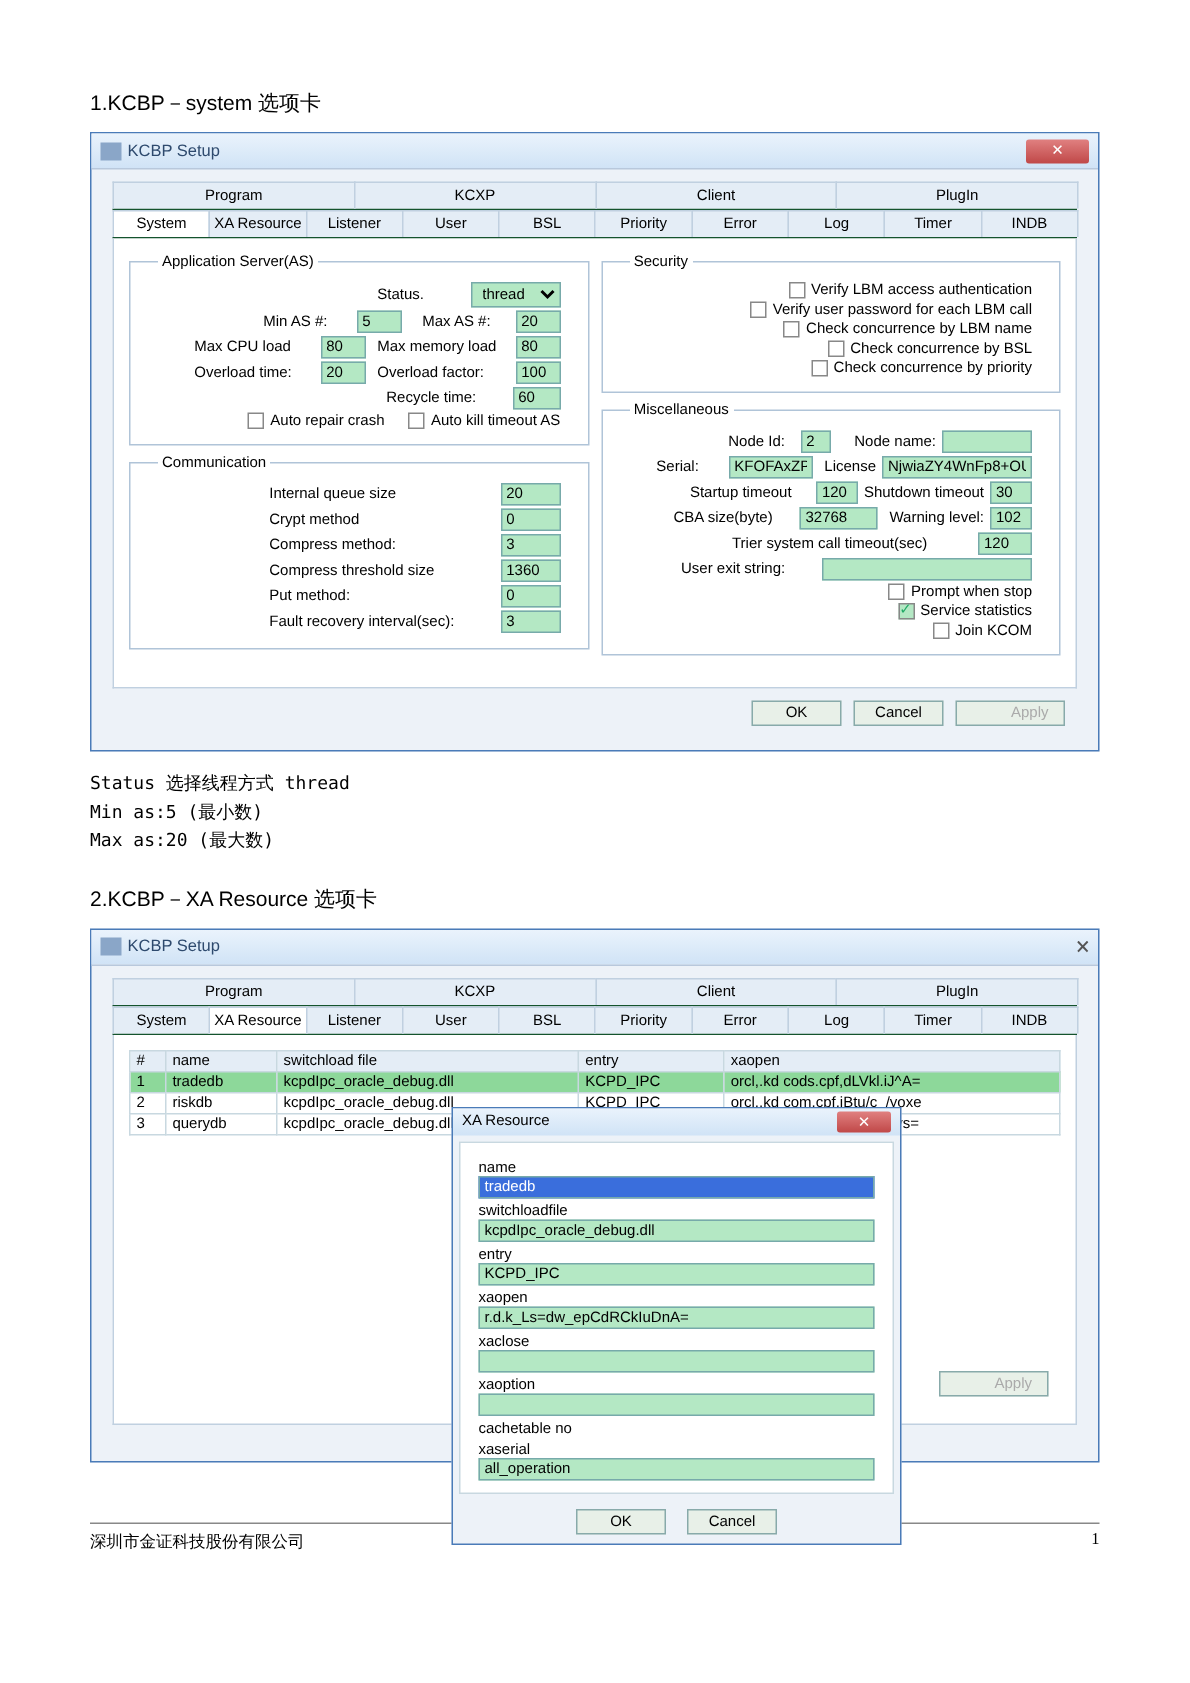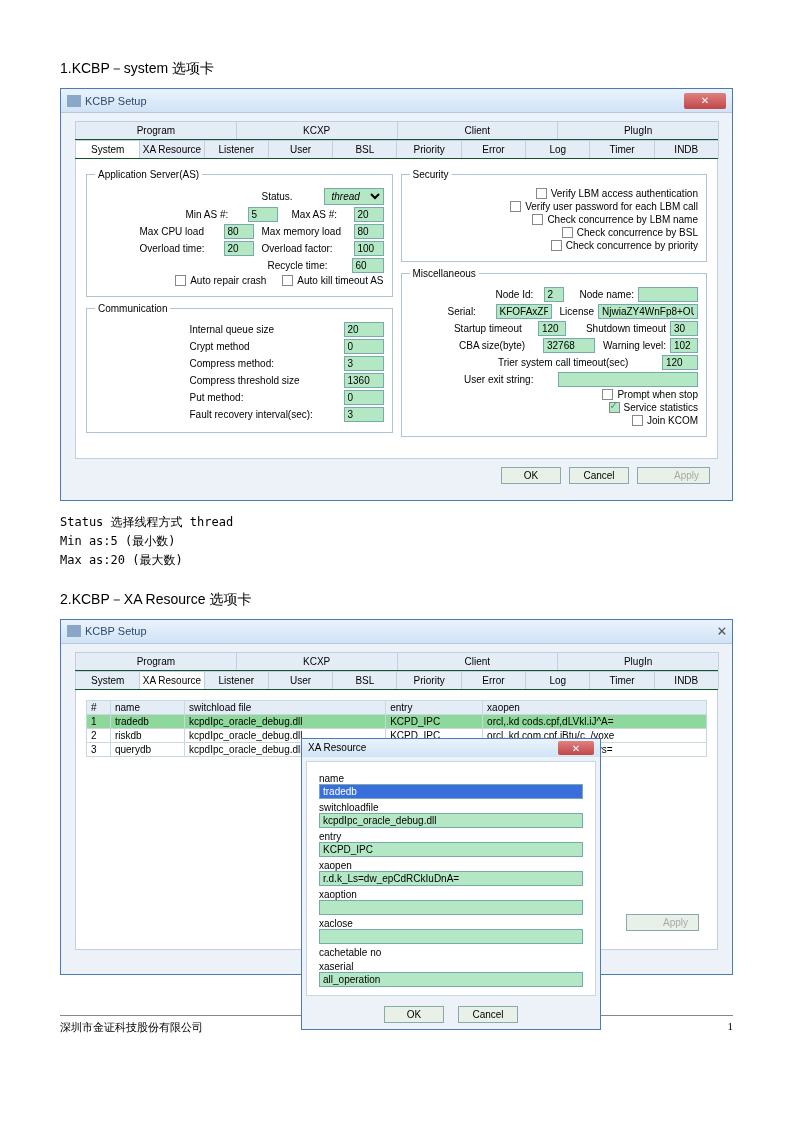--- a/index.html
+++ b/index.html
@@ -10,26 +10,26 @@
   .titlebar .icon { display:inline-block; width:14px; height:12px; background:#8aa6c8; margin-right:4px; }
   .titlebar .ttl { color:#2e4a6e; font-size:11px; }
   .closebtn { margin-left:auto; width:42px; height:16px; background:linear-gradient(#e08080,#c04848); color:#fff; text-align:center; border-radius:2px; font-size:10px; line-height:15px; }
   .smclose { margin-left:auto; font-size:11px; color:#555; }
   .body { padding: 8px 14px; }
   .tabs { display:flex; border-bottom:1px solid #14532d; font-size:10px; }
   .tab { flex:1; text-align:center; padding:3px 0; border:1px solid #c0d0e0; border-bottom:none; background:#e4edf6; margin-right:-1px; }
   .tab.active { background:#fff; }
   .panel { background:#fff; border:1px solid #c0d0e0; border-top:none; padding:10px; min-height:300px; display:flex; gap:8px; }
   .col { flex:1; display:flex; flex-direction:column; gap:6px; }
-  fieldset { border:1px solid #b0c4d8; padding:6px 8px 8px; font-size:10px; }
+  fieldset { border:1px solid #b0c4d8; padding:6px 18px 8px; font-size:10px; }
   legend { font-size:10px; padding:0 3px; }
   .row { display:flex; align-items:center; gap:4px; margin:2px 0;justify-content:flex-end; }
   .lbl { display:inline-block; }
   .inp { background:#b4e8c4; border:1px solid #7aa; padding:1px 3px; height:15px; font-size:10px; }
-  select.inp { height:17px;font-style:italic; }
+  select.inp { height:17px; }
   .cb { width:11px; height:11px; border:1px solid #888; display:inline-block; background:#fff; }
   .cbchk { background:#b4e8c4; position:relative; }
   .cbchk::after { content:"✓"; position:absolute; top:-3px; left:0; font-size:10px; color:#2a6; }
   .btnrow { display:flex; justify-content:flex-end; gap:8px; padding:8px; }
   .btn { min-width:60px; border:1px solid #8aa; background:#e8f0e8; padding:2px 10px; font-size:10px; text-align:center; }
   .btn.dis { color:#aaa;padding-left:36px; }
   .notes { font-family: "SimSun", monospace; font-size:12px; line-height:1.6; margin:6px 0 20px; }
   
   .tbl { width:100%; font-size:10px; border-collapse:collapse; }
   .tbl th, .tbl td { border:1px solid #c8d8e0; padding:1px 4px; text-align:left; height:14px; }
@@ -175,21 +175,21 @@
           </div>
           <div class="row">
             <span class="lbl" style="width:44px">Serial:</span>
               <input class="inp" style="width: 56px;" value="KFOFAxZP">
             <span class="lbl" style="margin-left:4px">License</span>
               <input class="inp" style="width: 100px;" value="NjwiaZY4WnFp8+OUNq+">
           </div>
           <div class="row">
             <span class="lbl" style="width:80px">Startup timeout</span>
               <input class="inp" style="width: 28px;" value="120">
-            <span class="lbl" style="margin-left:16px">Shutdown timeout</span>
+            <span class="lbl" style="margin-left:0">Shutdown timeout</span>
               <input class="inp" style="width: 28px;" value="30">
           </div>
           <div class="row">
             <span class="lbl" style="width:80px">CBA size(byte)</span>
               <input class="inp" style="width: 52px;" value="32768">
             <span class="lbl" style="margin-left:4px">Warning level:</span>
               <input class="inp" style="width: 28px;" value="102">
           </div>
           <div class="row">
             <span class="lbl" style="width:160px">Trier system call timeout(sec)</span>
@@ -297,22 +297,22 @@
   <div class="dlg">
     <div class="dlg-tb">
       <span>XA Resource</span>
       <span class="closebtn" style="width:36px;height:14px">✕</span>
     </div>
     <div class="dlg-body">
       <div class="dlg-row"><span class="lbl">name</span><input class="inp" style="background: rgb(58, 110, 220); color: rgb(255, 255, 255);" value="tradedb"></div>
       <div class="dlg-row"><span class="lbl">switchloadfile</span><input class="inp" value="kcpdIpc_oracle_debug.dll" style=""></div>
       <div class="dlg-row"><span class="lbl">entry</span><input class="inp" value="KCPD_IPC" style=""></div>
       <div class="dlg-row"><span class="lbl">xaopen</span><input class="inp" value="r.d.k_Ls=dw_epCdRCkIuDnA=" style=""></div>
+      <div class="dlg-row"><span class="lbl">xaclose</span><input class="inp" style=""></div>
       <div class="dlg-row"><span class="lbl">xaoption</span><input class="inp" style=""></div>
-      <div class="dlg-row"><span class="lbl">xaclose</span><input class="inp" style=""></div>
       <div class="dlg-row">
           <span class="lbl">cachetable no</span>
         </div>
       <div class="dlg-row"><span class="lbl">xaserial</span><input class="inp" value="all_operation" style=""></div>
     </div>
     <div class="dlg-btns">
       <div class="btn">OK</div>
       <div class="btn">Cancel</div>
     </div>
   </div>

